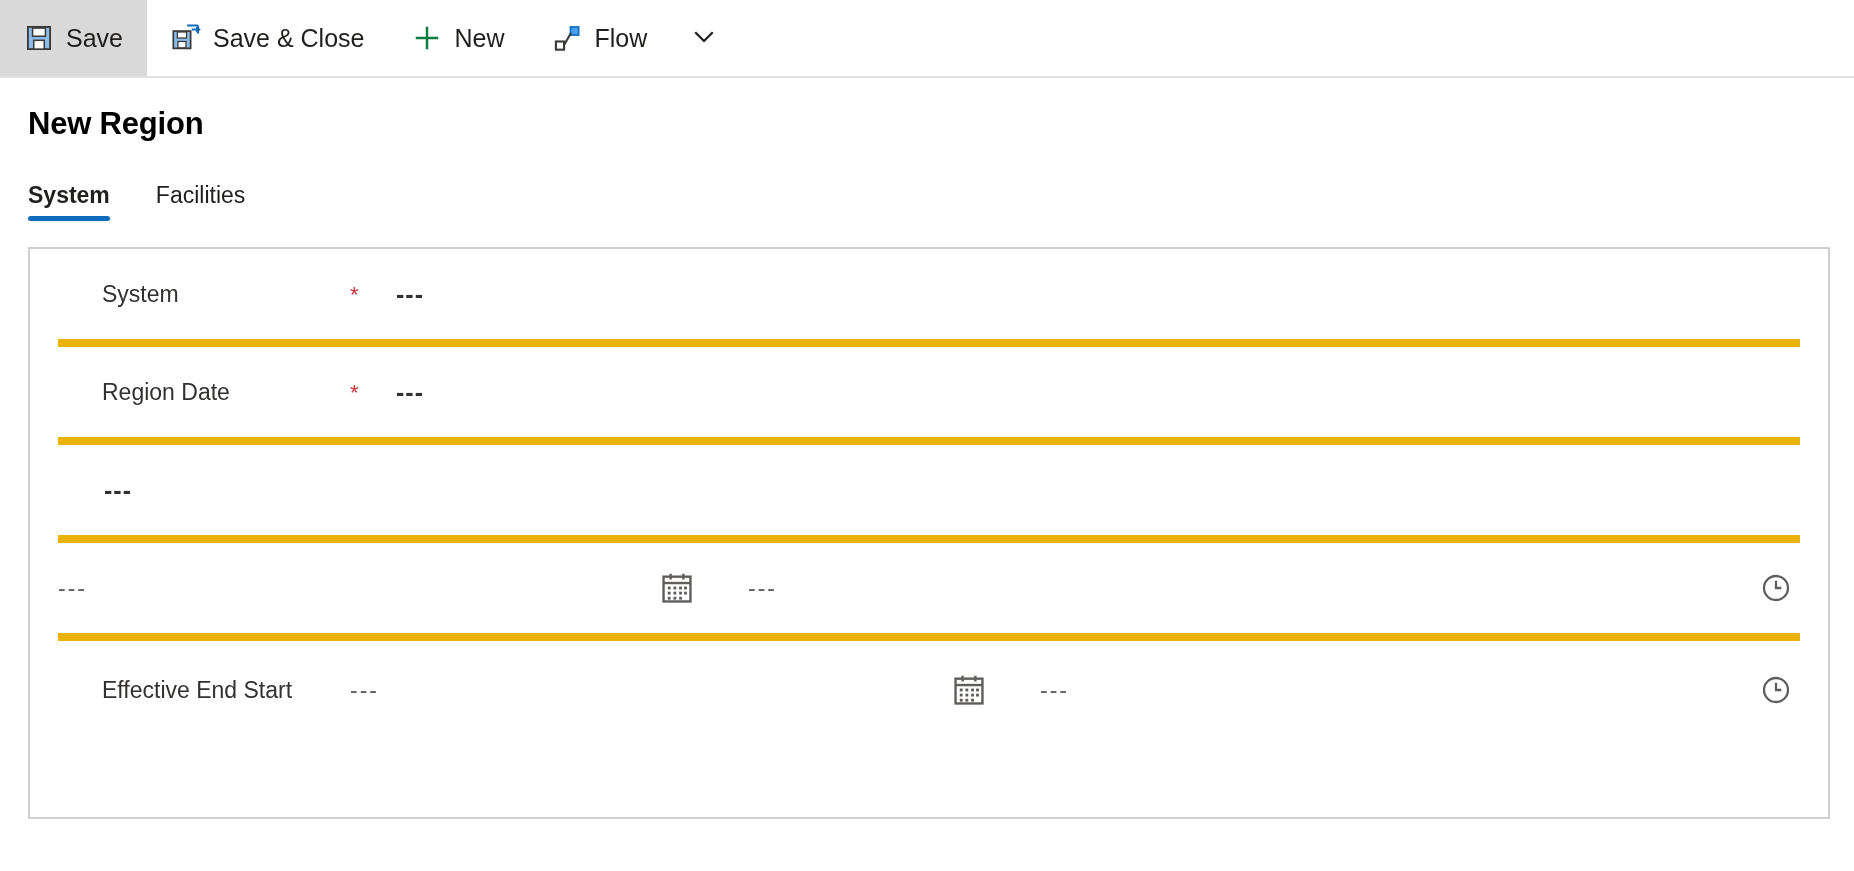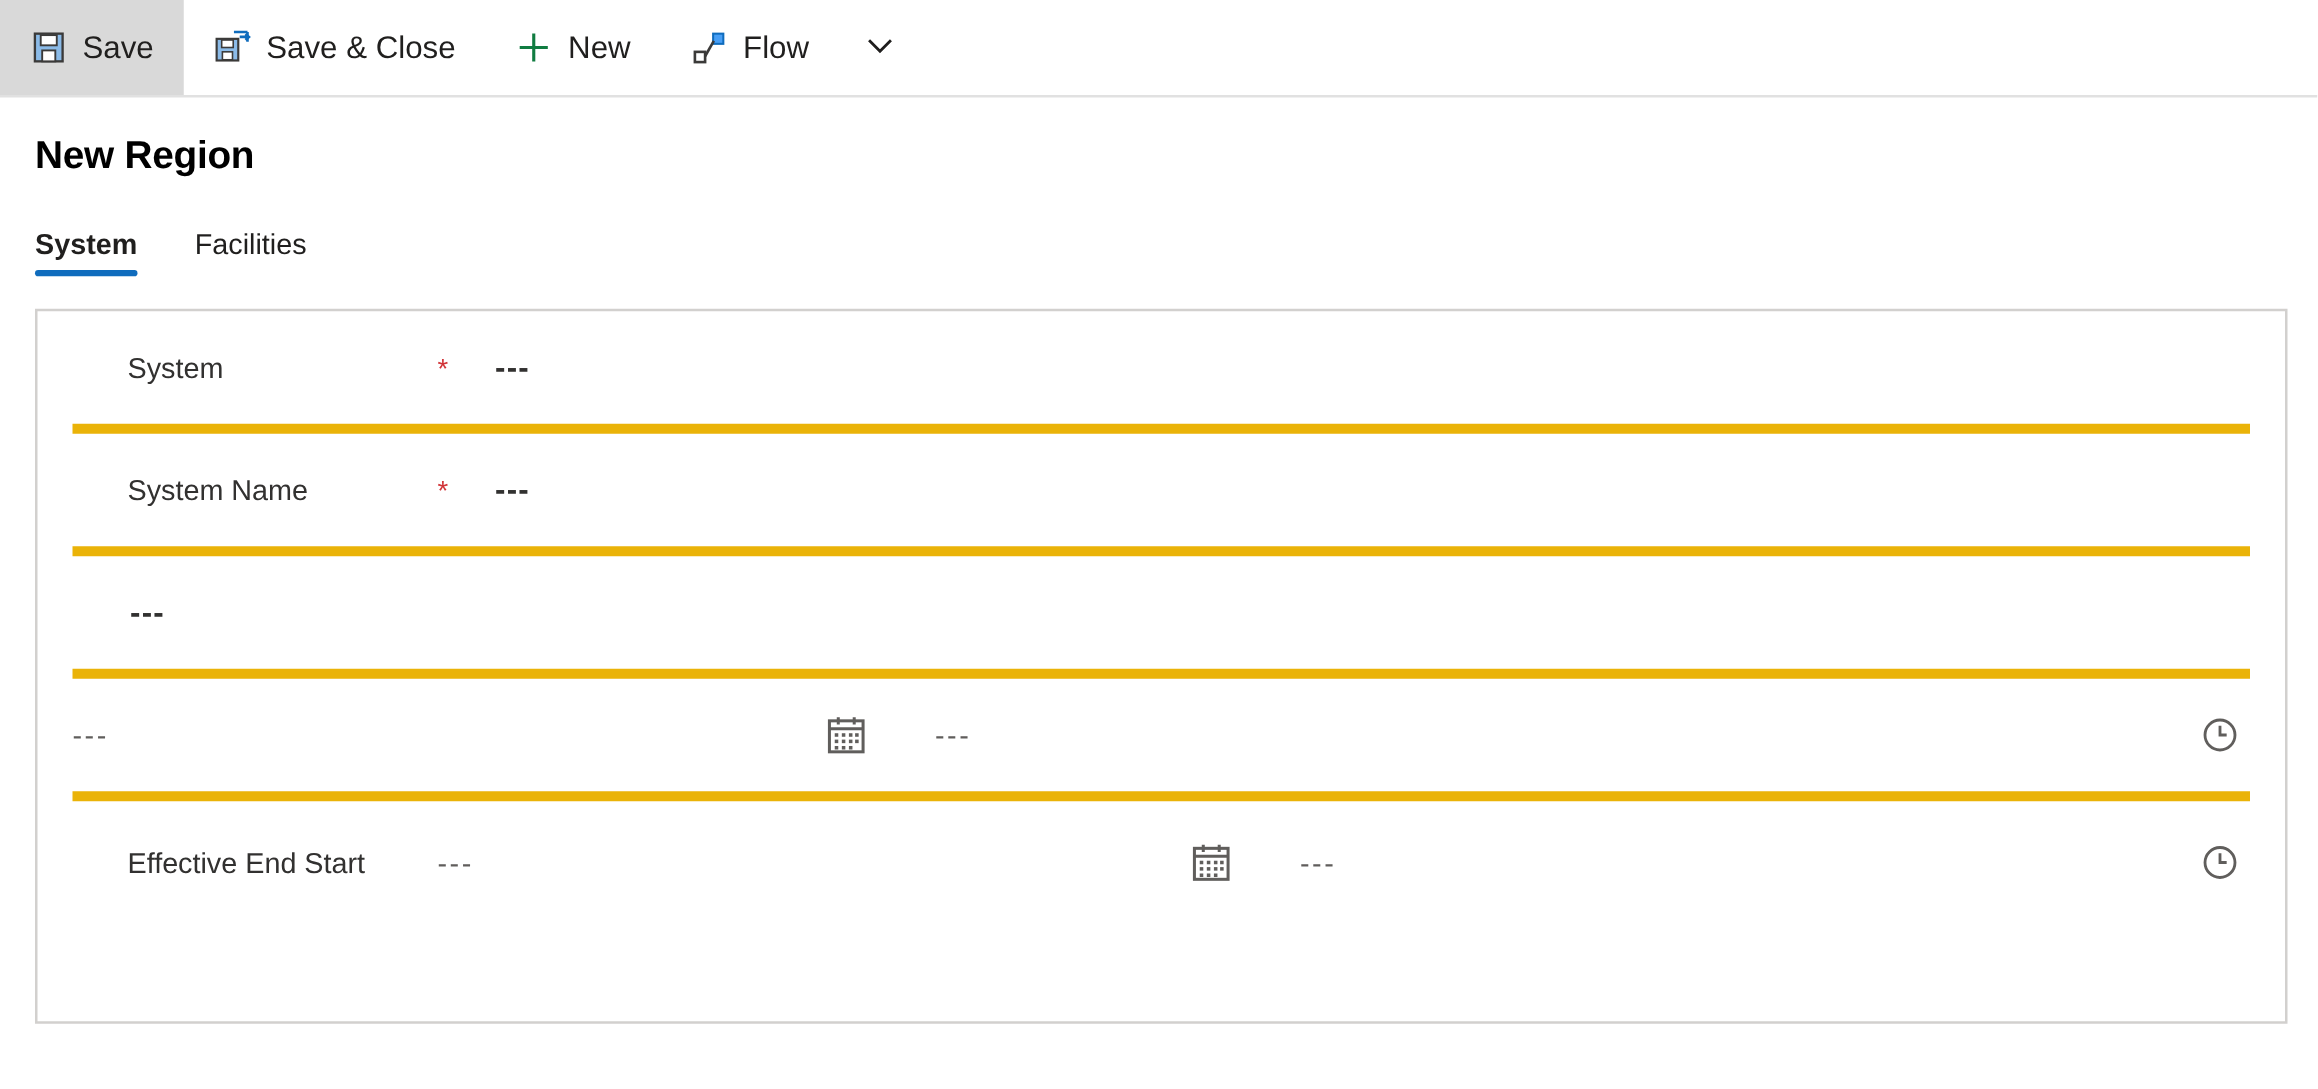--- a/index.html
+++ b/index.html
@@ -262,21 +262,21 @@
 
   <div class="form-card">
 
     <div class="form-row">
       <div class="field-label">System</div>
       <div class="req-star">*</div>
       <div class="field-value">---</div>
     </div>
 
     <div class="form-row">
-      <div class="field-label">System Name</div>
+      <div class="field-label">Region Date</div>
       <div class="req-star">*</div>
       <div class="field-value">---</div>
     </div>
 
     <div class="form-row">
       <div class="req-star"></div>
       <div class="field-value">---</div>
     </div>
 
     <div class="form-row">

